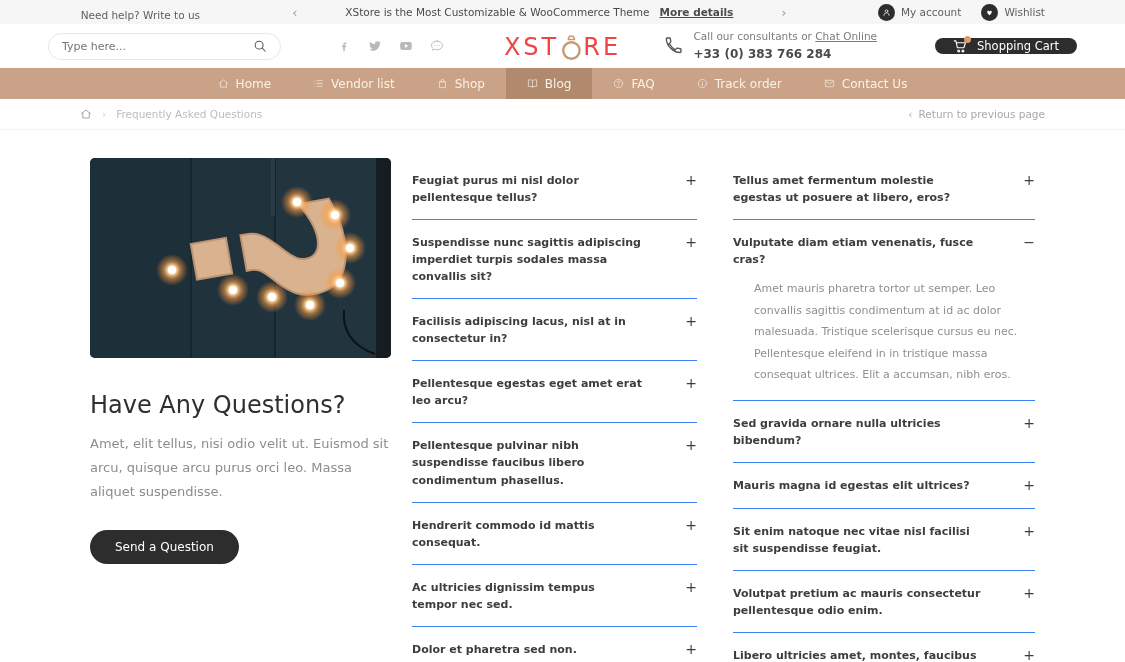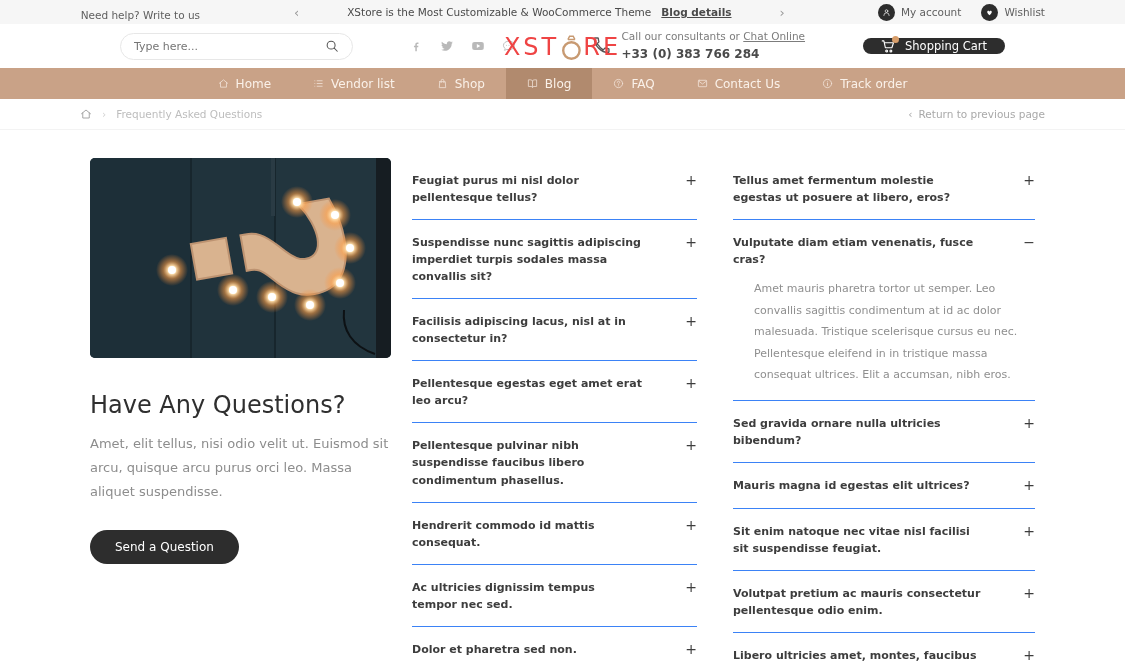--- a/index.html
+++ b/index.html
@@ -14,21 +14,21 @@
   .badge-circle { width:17px; height:17px; border-radius:50%; background:#2d2d2d;
     color:#fff; display:inline-flex; align-items:center; justify-content:center; flex:0 0 auto; }
   .tb-center { flex:1; display:flex; align-items:center; justify-content:center; gap:48px; }
   .tb-center .chev { color:#9a9a9a; font-size:13px; cursor:pointer; }
   .tb-promo { color:#4a4a4a; white-space:nowrap; }
   .tb-right { display:flex; align-items:center; gap:20px; white-space:nowrap; }
   .tb-item { display:flex; align-items:center; gap:6px; cursor:pointer; }
 
   
   .header { height:44px; background:#fff; display:flex; align-items:center;
-    padding:0 120px; position:relative; }
+    padding:0 48px; position:relative; }
   .search { width:233px; height:27px; border:1px solid #e7e7e7; border-radius:15px;
     display:flex; align-items:center; padding:0 13px; color:#b5b5b5; background:#fff; }
   .search input { border:none; outline:none; flex:1; font-size:11px; color:#777;
     background:transparent; font-family:inherit; }
   .social { display:flex; gap:17px; margin-left:56px; color:#b9b9b9; align-items:center; }
   .social span { cursor:pointer; display:inline-flex; }
   .logo { position:absolute; left:50%; transform:translateX(-50%); display:flex;
     align-items:flex-end; font-size:24px; letter-spacing:3px; color:#ef4444;
     font-weight:400; cursor:pointer; }
   .logo .ring { margin:0 1px; display:inline-flex; }
@@ -89,21 +89,21 @@
           <path d="M3.5 7l8.5 6 8.5-6"></path>
         </svg>
       </span>
     <span>Need help? Write to us</span>
     <a>contact@exapmle.com</a>
   </div>
   <div class="tb-center">
     <span class="chev">‹</span>
     <span class="tb-promo">
       <span>XStore is the Most Customizable &amp; WooCommerce Theme</span>&nbsp;&nbsp;
-      <a style="font-weight:bold;">Blog details</a>
+      <a style="font-weight:bold;">More details</a>
     </span>
     <span class="chev">›</span>
   </div>
   <div class="tb-right">
     <span class="tb-item">
       <span class="badge-circle">
           <svg width="9" height="9" viewBox="0 0 24 24" fill="none" stroke="currentColor" stroke-width="1.8" stroke-linecap="round" stroke-linejoin="round">
             <circle cx="12" cy="8.2" r="3.6"></circle>
             <path d="M4.8 20a7.2 7.2 0 0 1 14.4 0"></path>
           </svg>
@@ -233,35 +233,35 @@
           <circle cx="12" cy="12" r="9"></circle>
           <path d="M9.4 9.5a2.6 2.6 0 1 1 3.8 2.3c-.8.4-1.2 1-1.2 1.9"></path>
           <path d="M12 17h.01"></path>
         </svg>
       </span>
       <span>FAQ</span>
     </div>
     <div class="nav-item">
       <span class="nico">
         <svg width="11" height="11" viewBox="0 0 24 24" fill="none" stroke="currentColor" stroke-width="1.8" stroke-linecap="round" stroke-linejoin="round">
-          <rect x="3" y="5" width="18" height="14" rx="1.5"></rect>
-          <path d="M4 7l8 6 8-6"></path>
-        </svg>
-      </span>
-      <span>Contact Us</span>
-    </div>
-    <div class="nav-item">
-      <span class="nico">
-        <svg width="11" height="11" viewBox="0 0 24 24" fill="none" stroke="currentColor" stroke-width="1.8" stroke-linecap="round" stroke-linejoin="round">
           <circle cx="12" cy="12" r="9"></circle>
           <path d="M12 11v5.5"></path>
           <path d="M12 7.3h.01"></path>
         </svg>
       </span>
       <span>Track order</span>
+    </div>
+    <div class="nav-item">
+      <span class="nico">
+        <svg width="11" height="11" viewBox="0 0 24 24" fill="none" stroke="currentColor" stroke-width="1.8" stroke-linecap="round" stroke-linejoin="round">
+          <rect x="3" y="5" width="18" height="14" rx="1.5"></rect>
+          <path d="M4 7l8 6 8-6"></path>
+        </svg>
+      </span>
+      <span>Contact Us</span>
     </div>
   </div>
 
 <div class="crumbs">
   <div class="crumbs-left">
     <span style="color:#9c9c9c;">
         <svg width="12" height="12" viewBox="0 0 24 24" fill="none" stroke="currentColor" stroke-width="1.8" stroke-linecap="round" stroke-linejoin="round">
           <path d="M3 11.5 12 4l9 7.5"></path>
           <path d="M5.5 9.8V20h13V9.8"></path>
         </svg>

